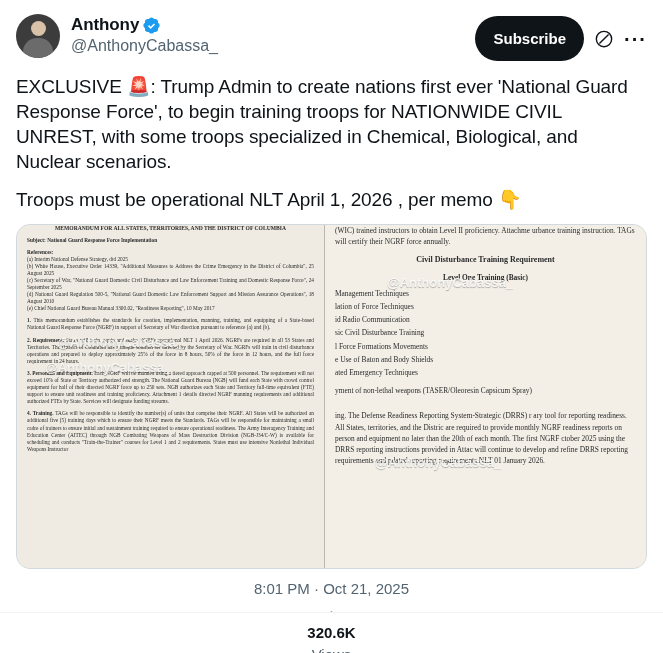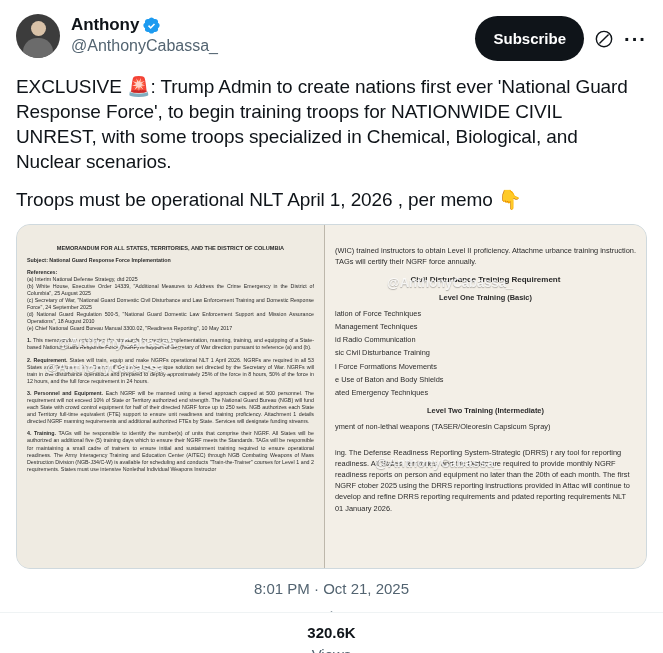--- a/index.html
+++ b/index.html
@@ -124,22 +124,22 @@
   .doc {
     position: relative;
     overflow: hidden;
     background: #efebe2;
   }
   .doc.left { flex: 0 0 308px; border-right: 1px solid #bdb7ab; }
   .doc.right { flex: 1 1 auto; background: #f3efe7; }
   .paper {
     position: absolute;
     inset: 0;
-    padding: 20px 10px 0 10px;
-    font-family: Liberation Sans, sans-serif;
+    padding: 0 10px 0 10px;
+    font-family: Liberation Serif, serif;
     color: #2b2b2b;
     filter: blur(0.15px);
   }
   .doc.left .paper { font-size: 5.3px; line-height: 7.1px; }
   .doc.right .paper { font-size: 7.4px; line-height: 11.2px; }
   .doc-title {
     text-align: center;
     font-weight: bold;
     font-size: 5.6px;
     line-height: 7.4px;
@@ -263,29 +263,28 @@
       <div class="wm" style="left:40px; top:110px;">@AnthonyCabassa_</div>
       <div class="wm" style="left:28px; top:135px;">@AnthonyCabassa_</div>
     </div>
 
     <div class="doc right">
       <div class="paper">
         <div>(WIC) trained instructors to obtain Level II proficiency. Attachme urbance training instruction. TAGs will certify their NGRF force annually.</div>
         <div class="ctr">Civil Disturbance Training Requirement</div>
         <div class="ctr small">Level One Training (Basic)</div>
         <div class="list">
+          <div>Management Techniques</div>
           <div>lation of Force Techniques</div>
-          <div>Management Techniques</div>
           <div>id Radio Communication</div>
           <div>sic Civil Disturbance Training</div>
           <div>l Force Formations Movements</div>
           <div>e Use of Baton and Body Shields</div>
           <div>ated Emergency Techniques</div>
         </div>
-        <div class="ctr small">Level Two Training (Intermediate)</div>
         <div class="list">
           <div>yment of non-lethal weapons (TASER/Oleoresin Capsicum Spray)</div>
         </div>
         <div style="margin-top:14px;">ing. The Defense Readiness Reporting System-Strategic (DRRS) r ary tool for reporting readiness. All States, territories, and the Distric are required to provide monthly NGRF readiness reports on person and equipment no later than the 20th of each month. The first NGRF ctober 2025 using the DRRS reporting instructions provided in Attac will continue to develop and refine DRRS reporting requirements and pdated reporting requirements NLT 01 January 2026.</div>
       </div>
       <div class="wm" style="left:62px; top:50px;">@AnthonyCabassa_</div>
       <div class="wm" style="left:50px; top:230px;">@AnthonyCabassa_</div>
     </div>
 
   </div>

